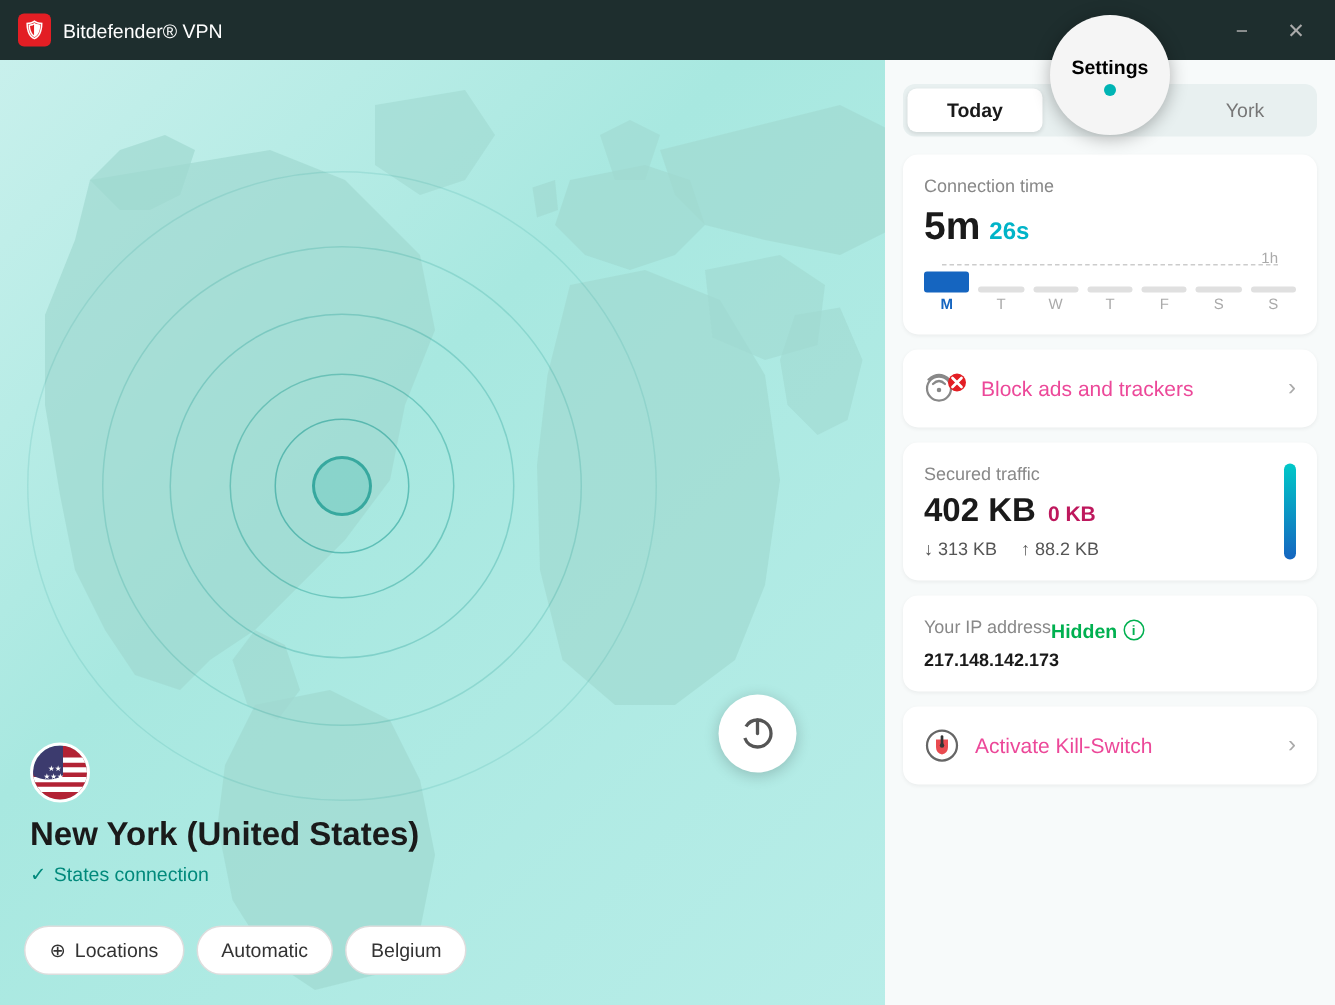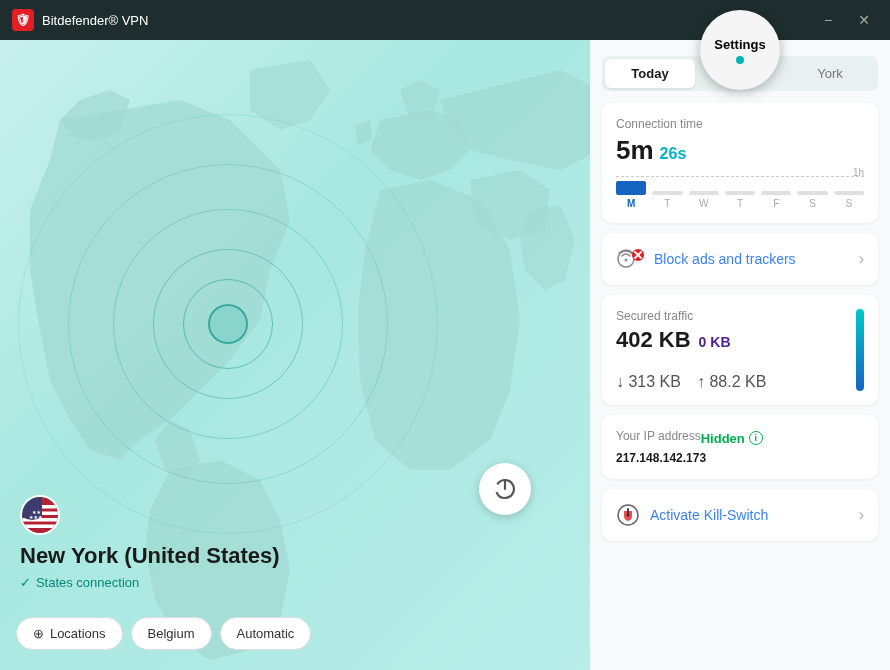--- a/index.html
+++ b/index.html
@@ -260,21 +260,21 @@
       font-weight: 600;
       color: #00b4c8;
     }
 
     
     .mini-chart {
       margin-top: 10px;
     }
     .dashed-line {
       border-top: 1.5px dashed #ccc;
-      margin: 4px 0;
+      margin: 4px 12px;
       position: relative;
     }
     .dashed-label {
       position: absolute;
       right: 0;
       top: -10px;
       font-size: 10px;
       color: #aaa;
     }
     .bar-chart {
@@ -317,21 +317,21 @@
       display: flex;
       align-items: center;
       gap: 10px;
       cursor: pointer;
       box-shadow: 0 1px 3px rgba(0,0,0,0.06);
     }
     .action-row-text {
       flex: 1;
       font-size: 14px;
       font-weight: 500;
-      color: #3b82f6;
+      color: #ec4899;
     }
     .chevron {
       color: #aaa;
       font-size: 16px;
     }
 
     
     .traffic-card {
       background: white;
       border-radius: 10px;
@@ -345,36 +345,36 @@
     .traffic-bar-vert {
       width: 8px;
       border-radius: 4px;
       background: linear-gradient(to bottom, #00c8c8, #1565c0);
       min-height: 60px;
     }
     .traffic-main {
       display: flex;
       align-items: baseline;
       gap: 8px;
-      margin: 2px 0 20px;
+      margin: 2px 0 6px;
     }
     .traffic-value {
       font-size: 22px;
       font-weight: 700;
       color: #1a1a1a;
     }
     .traffic-zero {
       font-size: 14px;
-      color: #4c1d95;
+      color: #be185d;
       font-weight: 600;
     }
     .traffic-sub {
       display: flex;
       gap: 16px;
-      font-size: 16px;
+      font-size: 12px;
       color: #555;
       text-align: right;
     }
     .traffic-down { color: #555; }
     .traffic-up { color: #555; }
 
     
     .ip-card {
       background: white;
       border-radius: 10px;
@@ -500,24 +500,24 @@
     </svg>
   </button>
 </div>
 
 <div class="bottom-buttons">
   <button class="bottom-btn">
     <span>⊕</span>
     <span>Locations</span>
   </button>
   <button class="bottom-btn">
-    <span>Belgium</span>
+    <span>Automatic</span>
   </button>
   <button class="bottom-btn">
-    <span>Automatic</span>
+    <span>Belgium</span>
   </button>
 </div>
 
 <div class="right-panel">
 
   <div class="time-tabs">
     <button class="time-tab active">Today</button>
     <button class="time-tab">Week</button>
     <button class="time-tab">York</button>
   </div>

